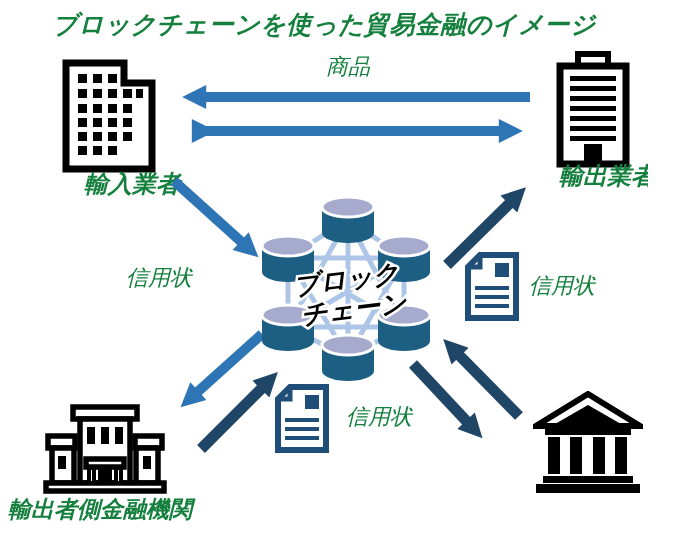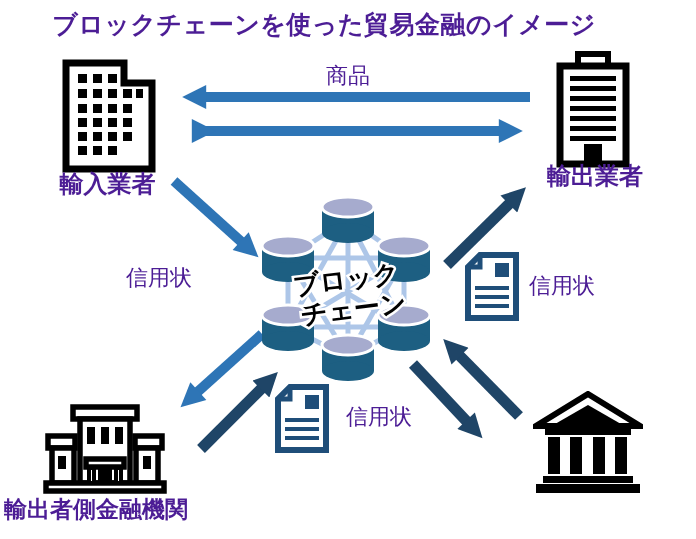--- a/index.html
+++ b/index.html
@@ -4,34 +4,35 @@
 <style>
   * { margin: 0; padding: 0; box-sizing: border-box; }
   html,body { background:#ffffff; }
   body { font-family: "Liberation Sans", "DejaVu Sans", sans-serif; }
   .canvas {
     position: relative;
     width: 648px;
     height: 539px;
     background: #ffffff;
     overflow: hidden;
-    color:#4c1d95;
+    color:#15803d;
+    font-style:italic;
   }
   .abs { position: absolute; }
   .title {
     top: 8px; left: 0; width: 100%;
     text-align: center;
     font-size: 25px;
     font-weight: bold;
     letter-spacing: 0.5px;
   }
   .entity-label {
     font-weight: bold;
     font-size: 24px;
-    text-align: center;
+    text-align: right;
     white-space: nowrap;
   }
   .flow-label {
     font-size: 22px;
     text-align: center;
     white-space: nowrap;
   }
   .flow-label.two-line { text-align: left; line-height: 30px; }
   svg { display: block; }
   .bc-text {
@@ -118,21 +119,21 @@
 
     <line x1="201" y1="449" x2="266" y2="384" stroke="#1F4567" stroke-width="11" marker-end="url(#headNavy)"></line>
 
     <line x1="447" y1="265" x2="514" y2="199" stroke="#1F4567" stroke-width="11" marker-end="url(#headNavy)"></line>
 
     <line x1="519" y1="416" x2="455" y2="351" stroke="#1F4567" stroke-width="11" marker-end="url(#headNavy)"></line>
 
     <line x1="413" y1="364" x2="471" y2="426" stroke="#1F4567" stroke-width="11" marker-end="url(#headNavy)"></line>
   </svg>
 
-  <div class="abs flow-label" style="left:300px; top:61px; width:96px;">商品</div>
+  <div class="abs flow-label" style="left:300px; top:52px; width:96px;">商品</div>
 
   <svg class="abs" style="left:248px; top:192px;" width="204" height="196" viewBox="0 0 204 196">
     <g stroke="#ADC6E8" stroke-width="5">
       <line x1="100" y1="27" x2="40" y2="66"></line>  
         <line x1="100" y1="27" x2="156" y2="66"></line>
       <line x1="100" y1="27" x2="40" y2="135"></line> 
         <line x1="100" y1="27" x2="156" y2="135"></line>
       <line x1="100" y1="27" x2="100" y2="165"></line>
       <line x1="40" y1="66" x2="156" y2="66"></line>  
         <line x1="40" y1="66" x2="40" y2="135"></line>

